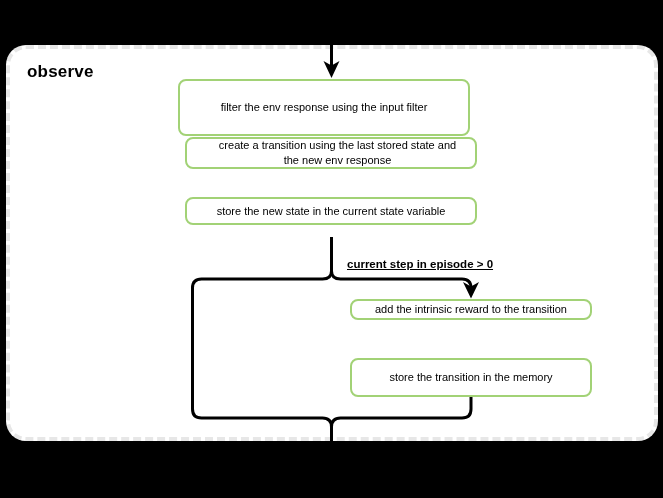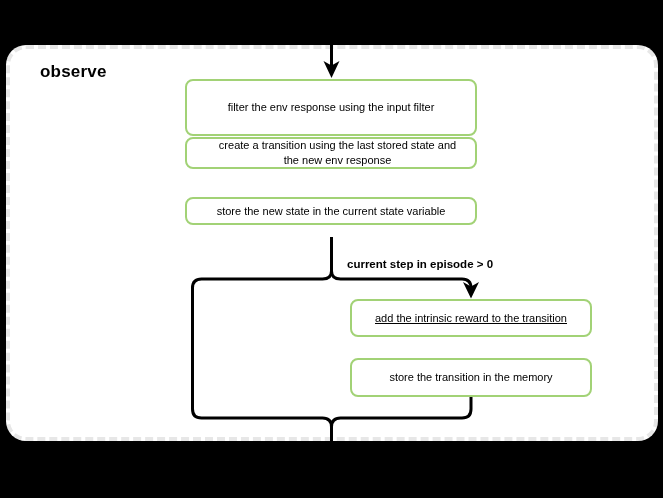--- a/index.html
+++ b/index.html
@@ -20,21 +20,21 @@
     left: 6px;
     top: 45px;
     width: 644px;
     height: 388px;
     background: #ffffff;
     border: 4px dashed #e7e7e7;
     border-radius: 20px;
   }
   .diagram-title {
     position: absolute;
-    left: 40px;
+    left: 27px;
     top: 62px;
     font-size: 17px;
     font-weight: bold;
     color: #000000;
     letter-spacing: 0.2px;
   }
   .node {
     position: absolute;
     box-sizing: border-box;
     background: #ffffff;
@@ -42,33 +42,34 @@
     border-radius: 8px;
     display: flex;
     align-items: center;
     justify-content: center;
     text-align: center;
     font-size: 11px;
     line-height: 1.35;
     color: #000000;
     padding: 2px 14px;
   }
-  .node-1 { left: 185px; top: 79px;  width: 292px; height: 57px; }
+  .node-1 { left: 178px; top: 79px;  width: 292px; height: 57px; }
   .node-2 { left: 185px; top: 137px; width: 292px; height: 32px; padding-left: 27px; }
   .node-3 { left: 185px; top: 197px; width: 292px; height: 28px; }
-  .node-4 { left: 350px; top: 299px; width: 242px; height: 38px; text-decoration: underline; }
+  .node-4 { left: 350px; top: 299px; width: 242px; height: 21px; }
   .node-5 { left: 350px; top: 358px; width: 242px; height: 39px; justify-content: center; }
   .condition-label {
     position: absolute;
     left: 347px;
     top: 258px;
     font-size: 11.5px;
     font-weight: bold;
     color: #000000;
     white-space: nowrap;
+    text-decoration: underline;
   }
   svg.connectors {
     position: absolute;
     left: 0;
     top: 0;
     width: 663px;
     height: 498px;
     pointer-events: none;
   }
   svg.connectors path.edge {

